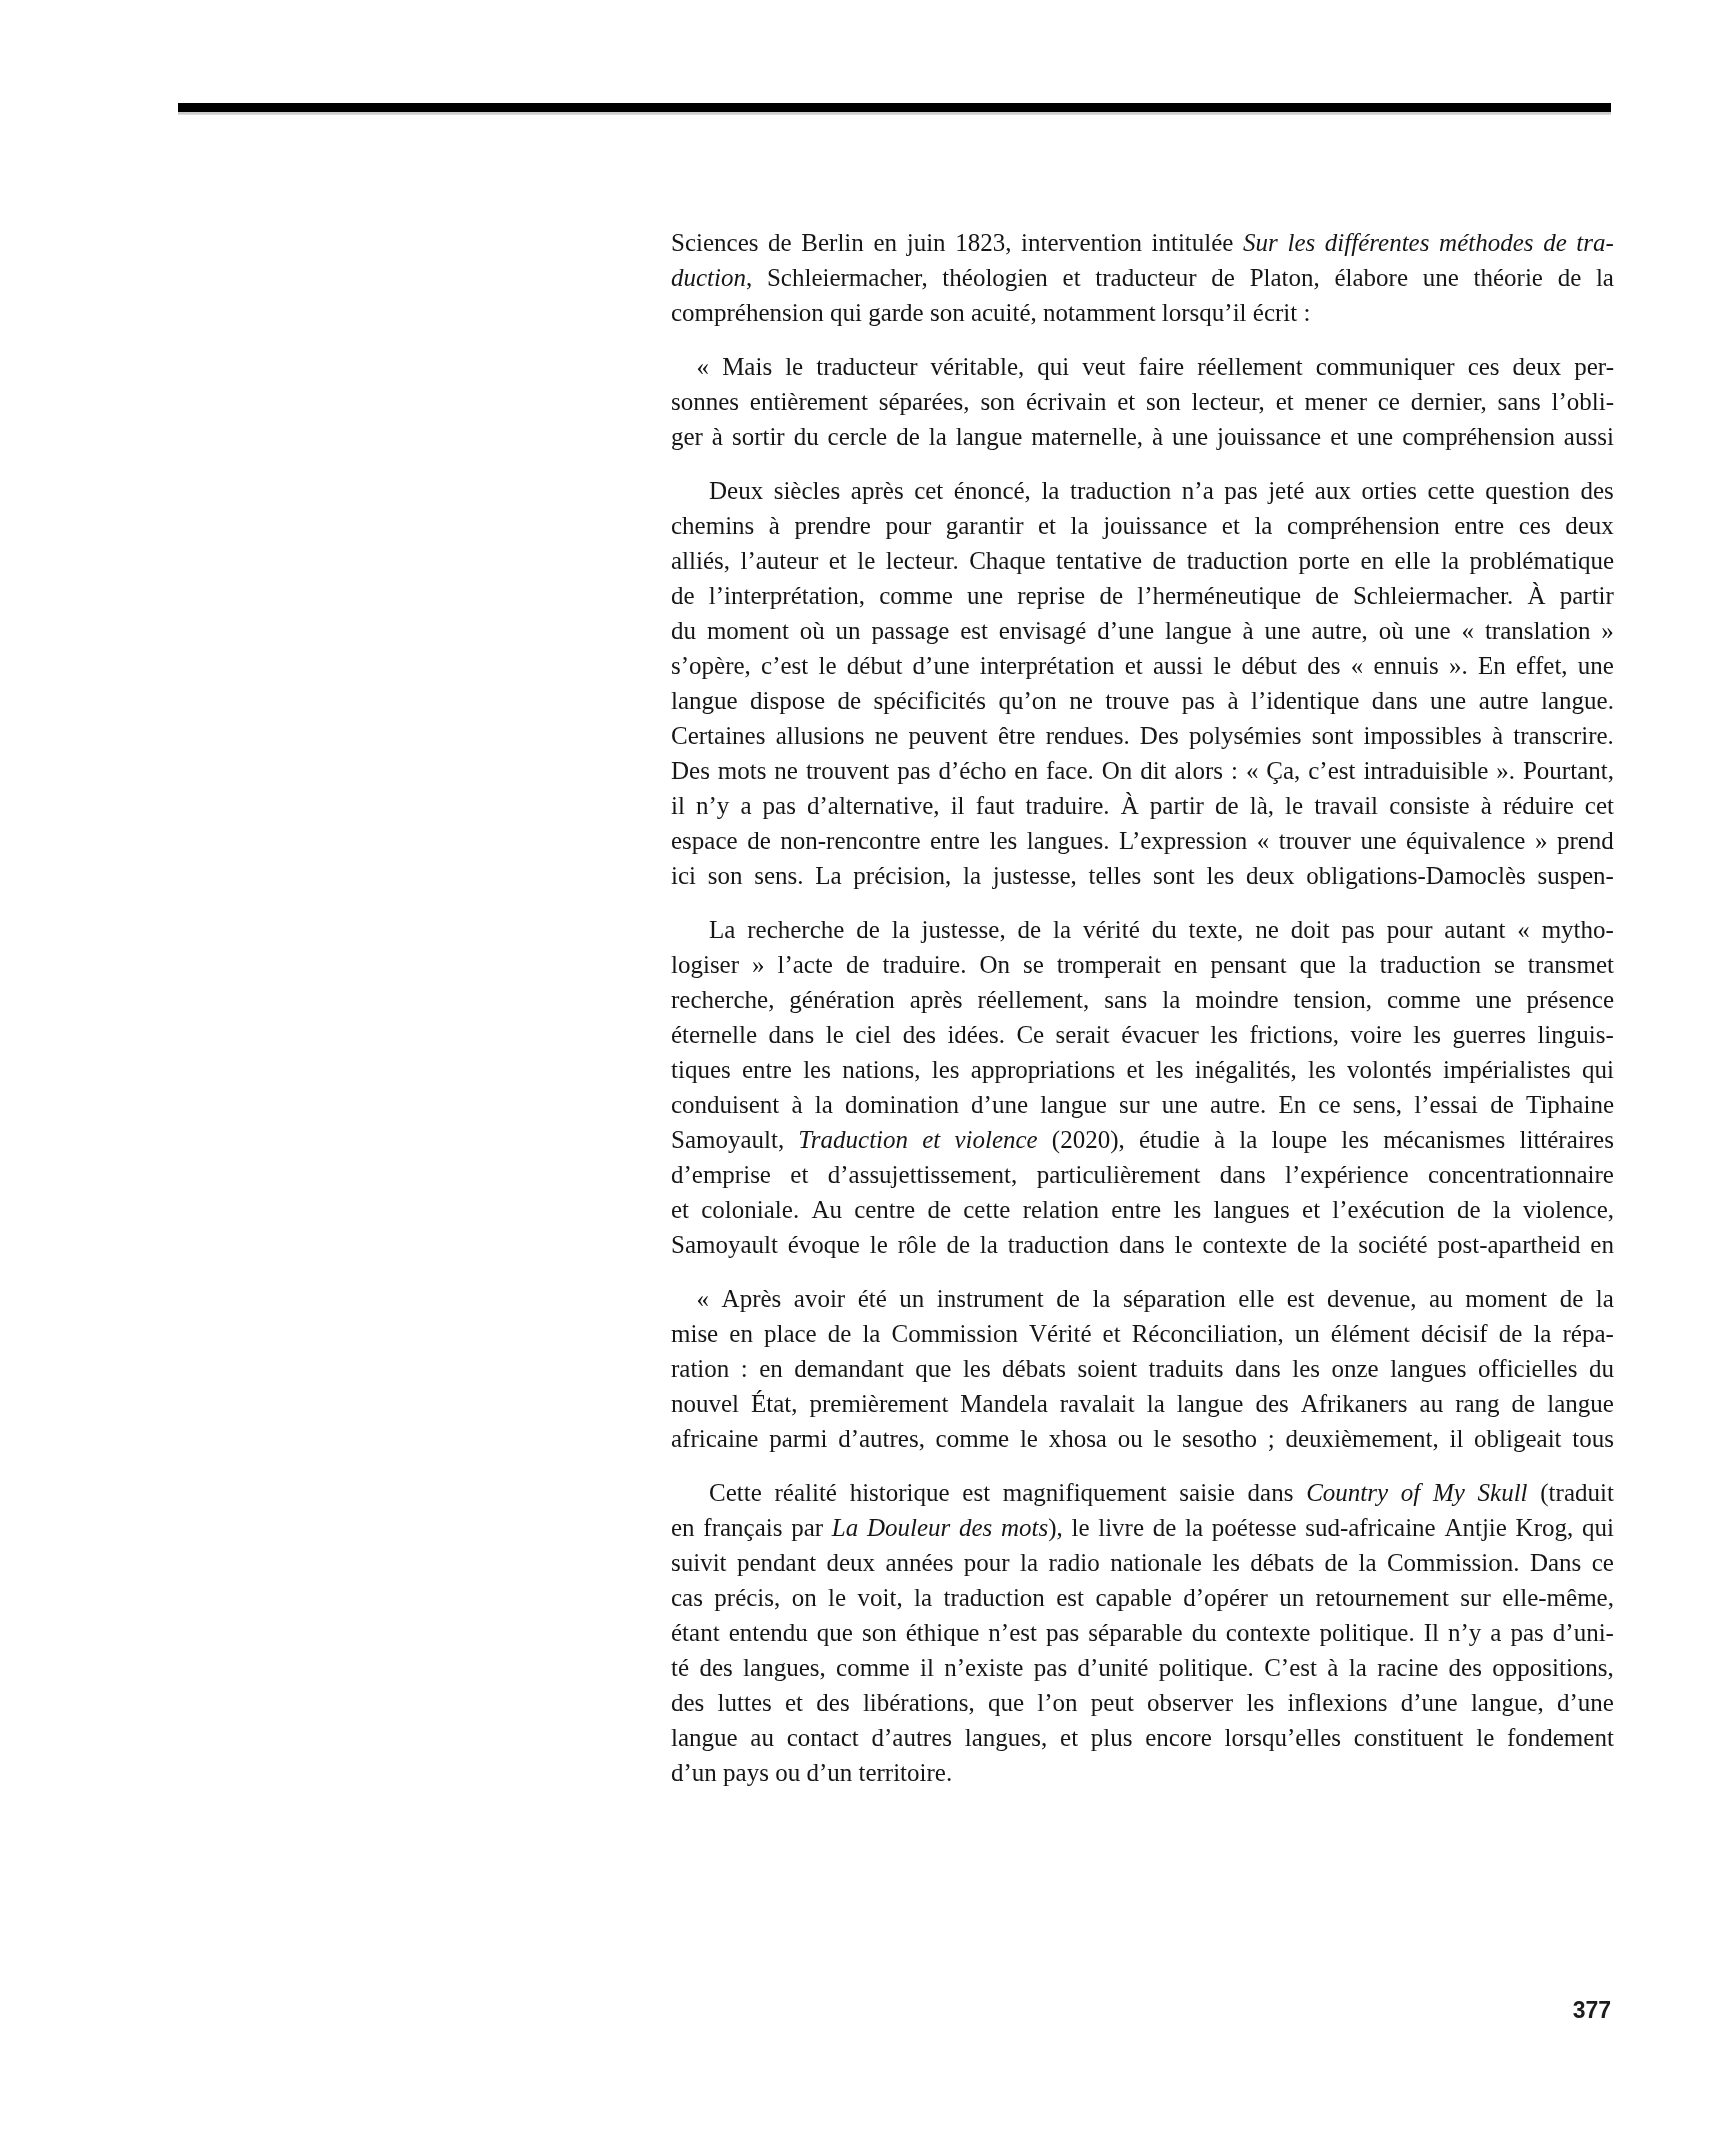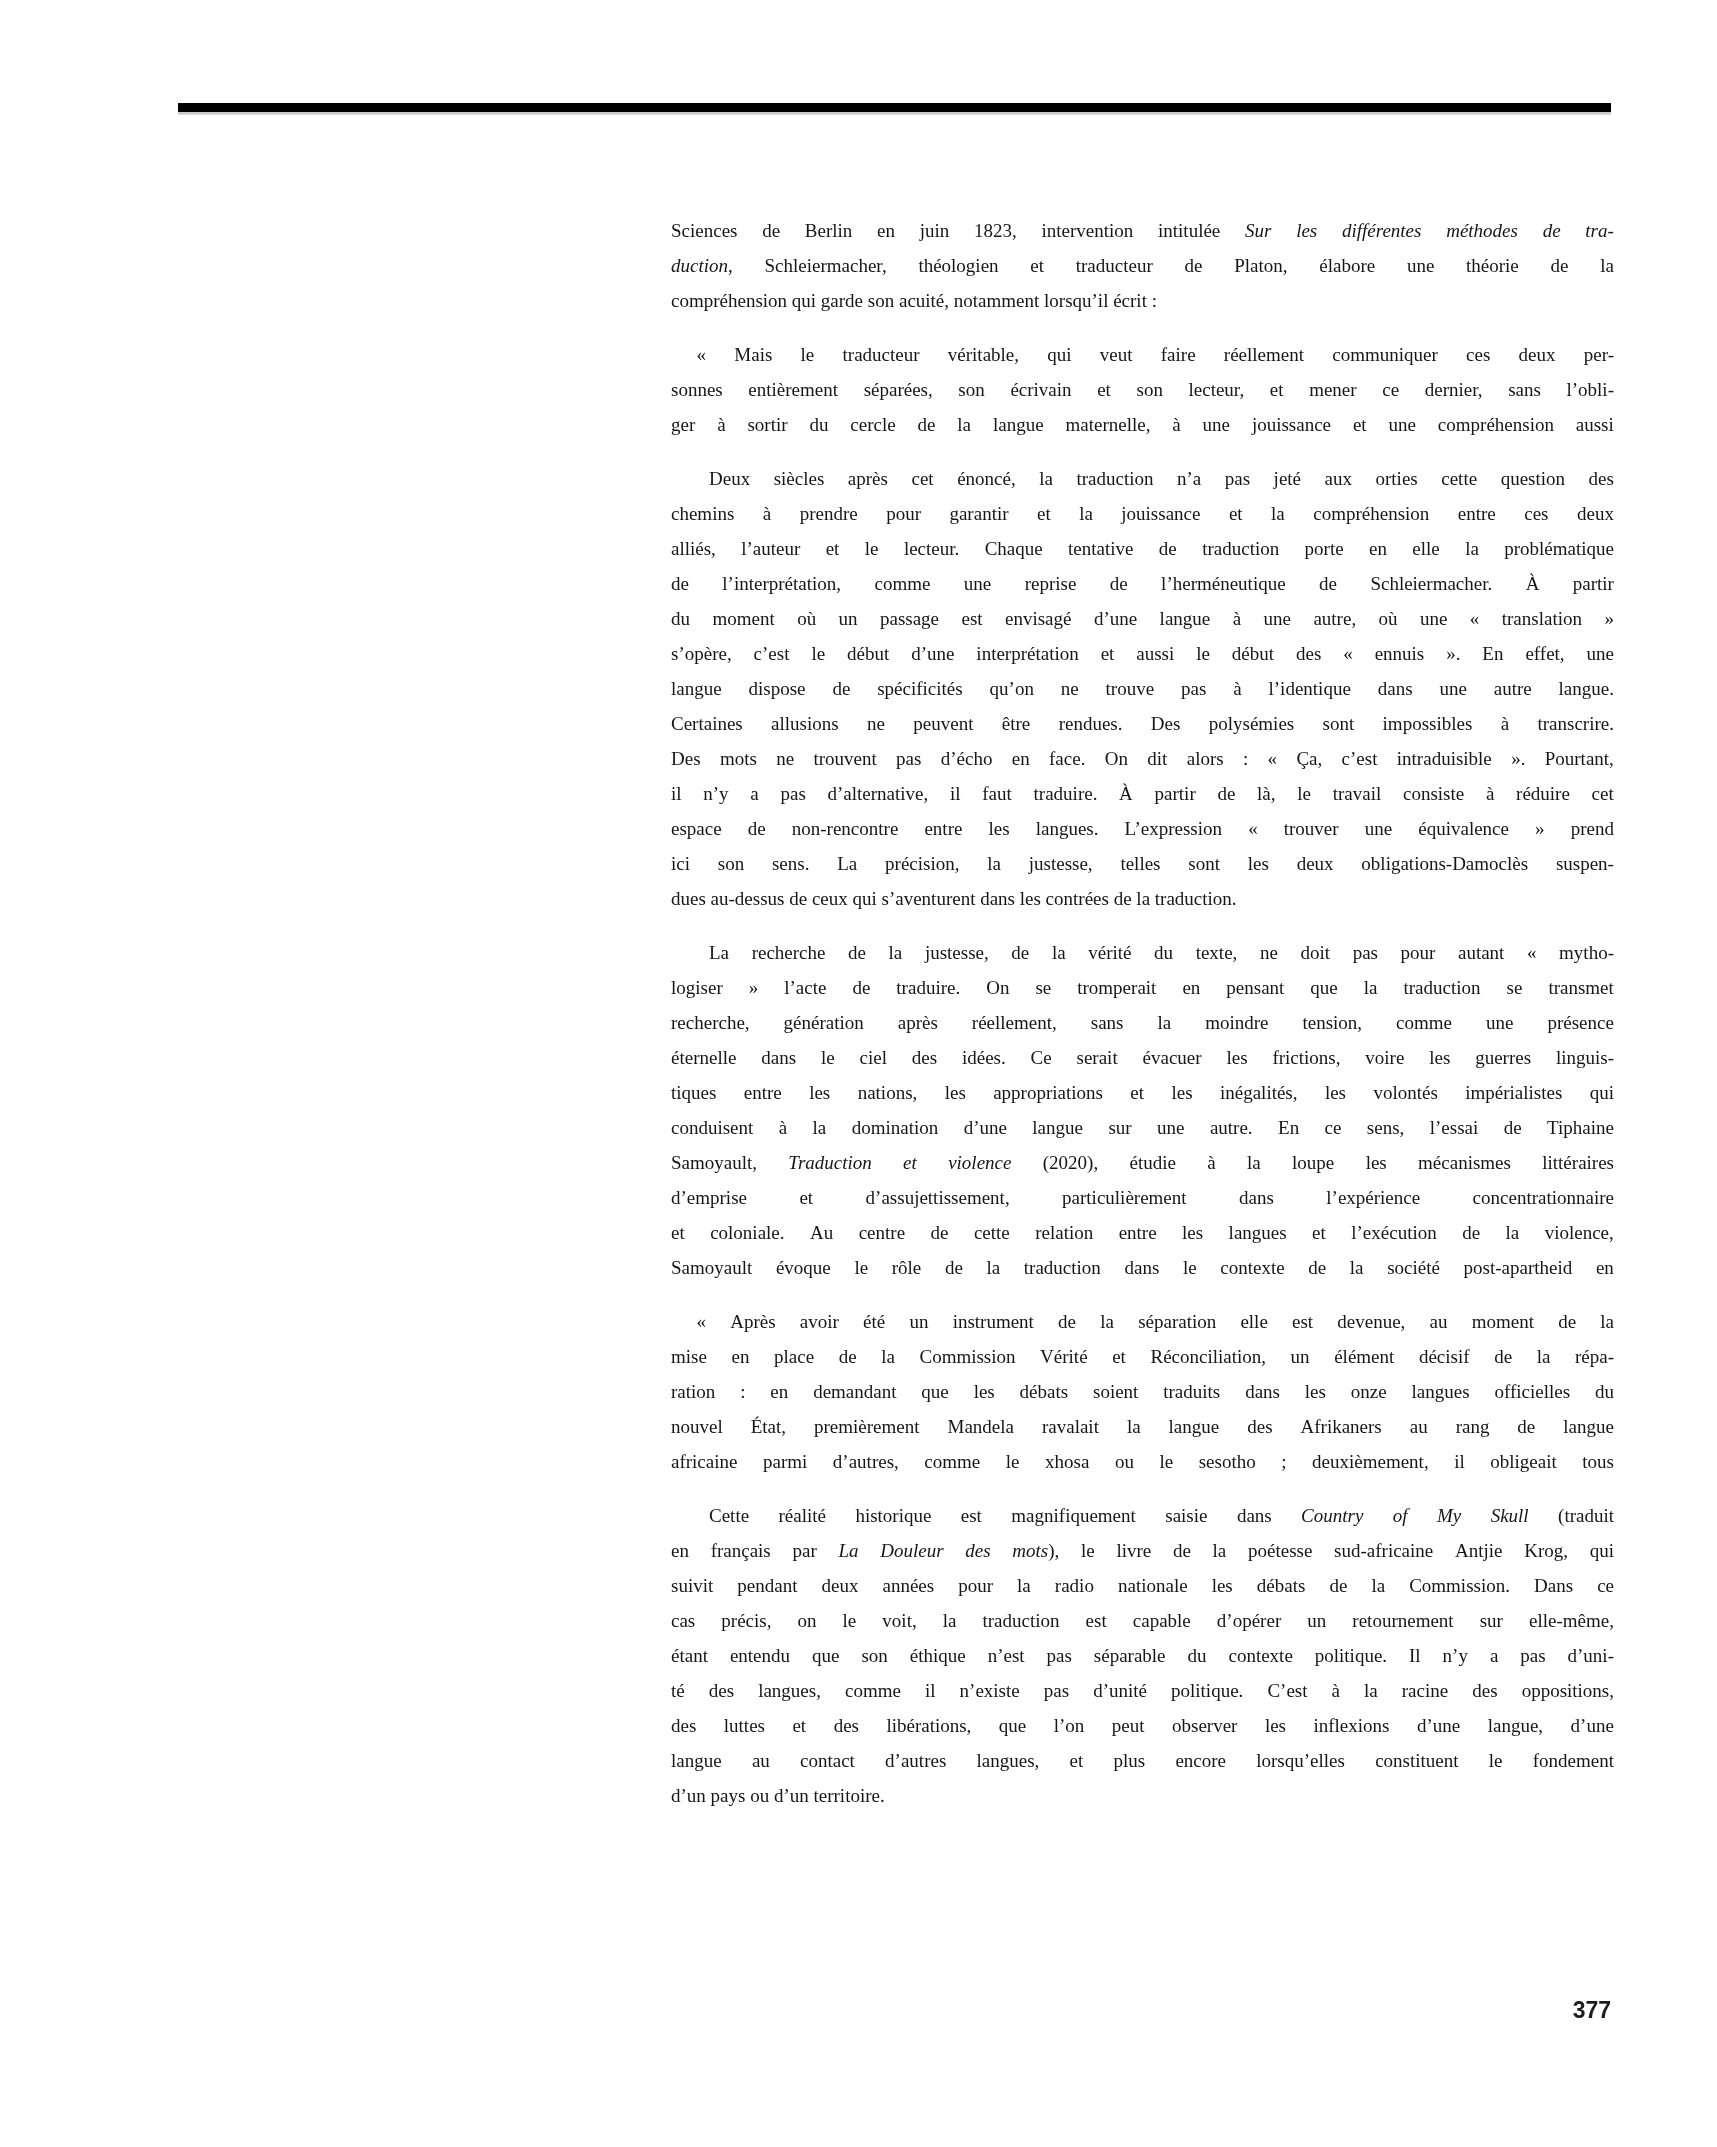--- a/index.html
+++ b/index.html
@@ -13,23 +13,23 @@
   }
   .top-rule{
     position:absolute;
     left:178px;top:103px;
     width:1433px;height:9.1px;
     background:#000000;
     box-shadow:0 2.7px 0 rgba(140,140,140,0.45);
   }
   .text-column{
     position:absolute;
-    left:671px;top:213px;
+    left:671px;top:225px;
     width:943px;
-    font-size:19px;
+    font-size:25px;
   }
   .para{margin:0;}
   .para + .para{margin-top:19px;}
   .line{
     display:flex;
     justify-content:space-between;
     height:35px;
     line-height:35px;
     white-space:pre;
   }
@@ -70,21 +70,20 @@
       <div class="line"><span><span>alliés,</span></span><span><span>l’auteur</span></span><span><span>et</span></span><span><span>le</span></span><span><span>lecteur.</span></span><span><span>Chaque</span></span><span><span>tentative</span></span><span><span>de</span></span><span><span>traduction</span></span><span><span>porte</span></span><span><span>en</span></span><span><span>elle</span></span><span><span>la</span></span><span><span>problématique</span></span></div>
       <div class="line"><span><span>de</span></span><span><span>l’interprétation,</span></span><span><span>comme</span></span><span><span>une</span></span><span><span>reprise</span></span><span><span>de</span></span><span><span>l’herméneutique</span></span><span><span>de</span></span><span><span>Schleiermacher.</span></span><span><span>À</span></span><span><span>partir</span></span></div>
       <div class="line"><span><span>du</span></span><span><span>moment</span></span><span><span>où</span></span><span><span>un</span></span><span><span>passage</span></span><span><span>est</span></span><span><span>envisagé</span></span><span><span>d’une</span></span><span><span>langue</span></span><span><span>à</span></span><span><span>une</span></span><span><span>autre,</span></span><span><span>où</span></span><span><span>une</span></span><span><span>«</span></span><span><span>translation</span></span><span><span>»</span></span></div>
       <div class="line"><span><span>s’opère,</span></span><span><span>c’est</span></span><span><span>le</span></span><span><span>début</span></span><span><span>d’une</span></span><span><span>interprétation</span></span><span><span>et</span></span><span><span>aussi</span></span><span><span>le</span></span><span><span>début</span></span><span><span>des</span></span><span><span>«</span></span><span><span>ennuis</span></span><span><span>».</span></span><span><span>En</span></span><span><span>effet,</span></span><span><span>une</span></span></div>
       <div class="line"><span><span>langue</span></span><span><span>dispose</span></span><span><span>de</span></span><span><span>spécificités</span></span><span><span>qu’on</span></span><span><span>ne</span></span><span><span>trouve</span></span><span><span>pas</span></span><span><span>à</span></span><span><span>l’identique</span></span><span><span>dans</span></span><span><span>une</span></span><span><span>autre</span></span><span><span>langue.</span></span></div>
       <div class="line"><span><span>Certaines</span></span><span><span>allusions</span></span><span><span>ne</span></span><span><span>peuvent</span></span><span><span>être</span></span><span><span>rendues.</span></span><span><span>Des</span></span><span><span>polysémies</span></span><span><span>sont</span></span><span><span>impossibles</span></span><span><span>à</span></span><span><span>transcrire.</span></span></div>
       <div class="line"><span><span>Des</span></span><span><span>mots</span></span><span><span>ne</span></span><span><span>trouvent</span></span><span><span>pas</span></span><span><span>d’écho</span></span><span><span>en</span></span><span><span>face.</span></span><span><span>On</span></span><span><span>dit</span></span><span><span>alors</span></span><span><span>:</span></span><span><span>«</span></span><span><span>Ça,</span></span><span><span>c’est</span></span><span><span>intraduisible</span></span><span><span>».</span></span><span><span>Pourtant,</span></span></div>
       <div class="line"><span><span>il</span></span><span><span>n’y</span></span><span><span>a</span></span><span><span>pas</span></span><span><span>d’alternative,</span></span><span><span>il</span></span><span><span>faut</span></span><span><span>traduire.</span></span><span><span>À</span></span><span><span>partir</span></span><span><span>de</span></span><span><span>là,</span></span><span><span>le</span></span><span><span>travail</span></span><span><span>consiste</span></span><span><span>à</span></span><span><span>réduire</span></span><span><span>cet</span></span></div>
       <div class="line"><span><span>espace</span></span><span><span>de</span></span><span><span>non-rencontre</span></span><span><span>entre</span></span><span><span>les</span></span><span><span>langues.</span></span><span><span>L’expression</span></span><span><span>«</span></span><span><span>trouver</span></span><span><span>une</span></span><span><span>équivalence</span></span><span><span>»</span></span><span><span>prend</span></span></div>
       <div class="line"><span><span>ici</span></span><span><span>son</span></span><span><span>sens.</span></span><span><span>La</span></span><span><span>précision,</span></span><span><span>la</span></span><span><span>justesse,</span></span><span><span>telles</span></span><span><span>sont</span></span><span><span>les</span></span><span><span>deux</span></span><span><span>obligations-Damoclès</span></span><span><span>suspen-</span></span></div>
-      <div class="line last"><span>dues au-dessus de ceux qui s’aventurent dans les contrées de la traduction.</span></div>
     </div>
     <div class="para indent-body">
       <div class="line"><span><span>La</span></span><span><span>recherche</span></span><span><span>de</span></span><span><span>la</span></span><span><span>justesse,</span></span><span><span>de</span></span><span><span>la</span></span><span><span>vérité</span></span><span><span>du</span></span><span><span>texte,</span></span><span><span>ne</span></span><span><span>doit</span></span><span><span>pas</span></span><span><span>pour</span></span><span><span>autant</span></span><span><span>«</span></span><span><span>mytho-</span></span></div>
       <div class="line"><span><span>logiser</span></span><span><span>»</span></span><span><span>l’acte</span></span><span><span>de</span></span><span><span>traduire.</span></span><span><span>On</span></span><span><span>se</span></span><span><span>tromperait</span></span><span><span>en</span></span><span><span>pensant</span></span><span><span>que</span></span><span><span>la</span></span><span><span>traduction</span></span><span><span>se</span></span><span><span>transmet</span></span></div>
       <div class="line"><span><span>recherche,</span></span><span><span>génération</span></span><span><span>après</span></span><span><span>réellement,</span></span><span><span>sans</span></span><span><span>la</span></span><span><span>moindre</span></span><span><span>tension,</span></span><span><span>comme</span></span><span><span>une</span></span><span><span>présence</span></span></div>
       <div class="line"><span><span>éternelle</span></span><span><span>dans</span></span><span><span>le</span></span><span><span>ciel</span></span><span><span>des</span></span><span><span>idées.</span></span><span><span>Ce</span></span><span><span>serait</span></span><span><span>évacuer</span></span><span><span>les</span></span><span><span>frictions,</span></span><span><span>voire</span></span><span><span>les</span></span><span><span>guerres</span></span><span><span>linguis-</span></span></div>
       <div class="line"><span><span>tiques</span></span><span><span>entre</span></span><span><span>les</span></span><span><span>nations,</span></span><span><span>les</span></span><span><span>appropriations</span></span><span><span>et</span></span><span><span>les</span></span><span><span>inégalités,</span></span><span><span>les</span></span><span><span>volontés</span></span><span><span>impérialistes</span></span><span><span>qui</span></span></div>
       <div class="line"><span><span>conduisent</span></span><span><span>à</span></span><span><span>la</span></span><span><span>domination</span></span><span><span>d’une</span></span><span><span>langue</span></span><span><span>sur</span></span><span><span>une</span></span><span><span>autre.</span></span><span><span>En</span></span><span><span>ce</span></span><span><span>sens,</span></span><span><span>l’essai</span></span><span><span>de</span></span><span><span>Tiphaine</span></span></div>
       <div class="line"><span><span>Samoyault,</span></span><span><span class="i">Traduction</span></span><span><span class="i">et</span></span><span><span class="i">violence</span></span><span><span>(2020),</span></span><span><span>étudie</span></span><span><span>à</span></span><span><span>la</span></span><span><span>loupe</span></span><span><span>les</span></span><span><span>mécanismes</span></span><span><span>littéraires</span></span></div>
       <div class="line"><span><span>d’emprise</span></span><span><span>et</span></span><span><span>d’assujettissement,</span></span><span><span>particulièrement</span></span><span><span>dans</span></span><span><span>l’expérience</span></span><span><span>concentrationnaire</span></span></div>

